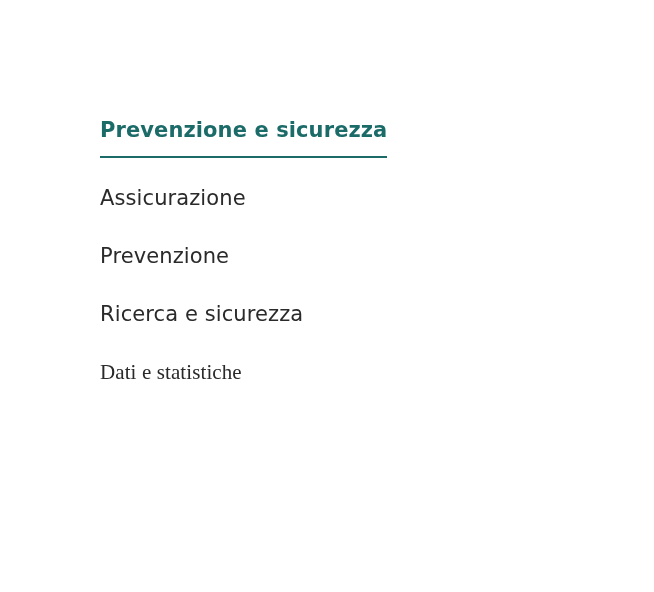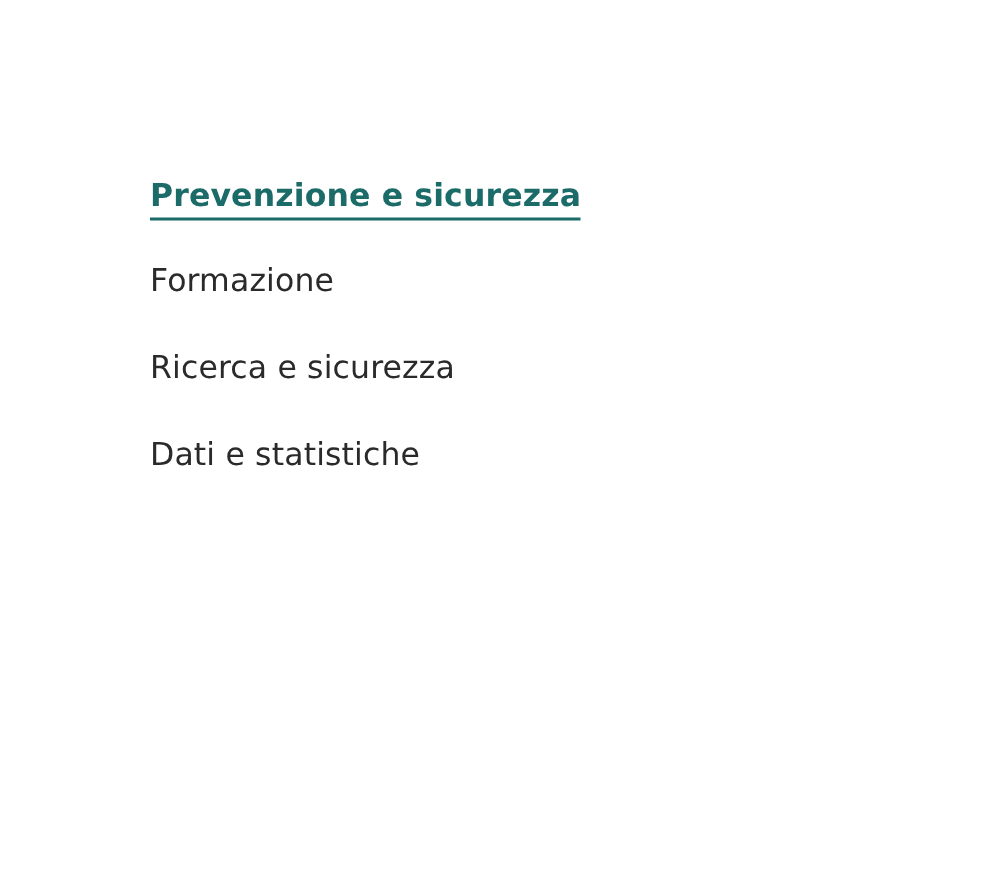--- a/index.html
+++ b/index.html
@@ -24,31 +24,33 @@
     font-size: 21px;
     line-height: 1;
     color: #2a2a2a;
     text-decoration: none;
     margin-bottom: 37px;
     letter-spacing: 0.1px;
     white-space: nowrap;
   }
   .nav-item:last-child {
     margin-bottom: 0;
+    font-family: Liberation Serif, serif;
   }
   .nav-item.active {
     color: #1b6b69;
     font-weight: bold;
     display: inline-block;
     border-bottom: 2px solid #1b6b69;
-    padding-bottom: 4px;
+    padding-bottom: 15px;
     margin-bottom: 30px;
   }
 </style>
 </head>
 <body>
 
 <nav class="nav-panel">
   <a class="nav-item active" href="#">Prevenzione e sicurezza</a>
-  <a class="nav-item" href="#">Formazione</a>
+  <a class="nav-item" href="#">Assicurazione</a>
+  <a class="nav-item" href="#">Prevenzione</a>
   <a class="nav-item" href="#">Ricerca e sicurezza</a>
   <a class="nav-item" href="#">Dati e statistiche</a>
 </nav>
 
 </body></html>

